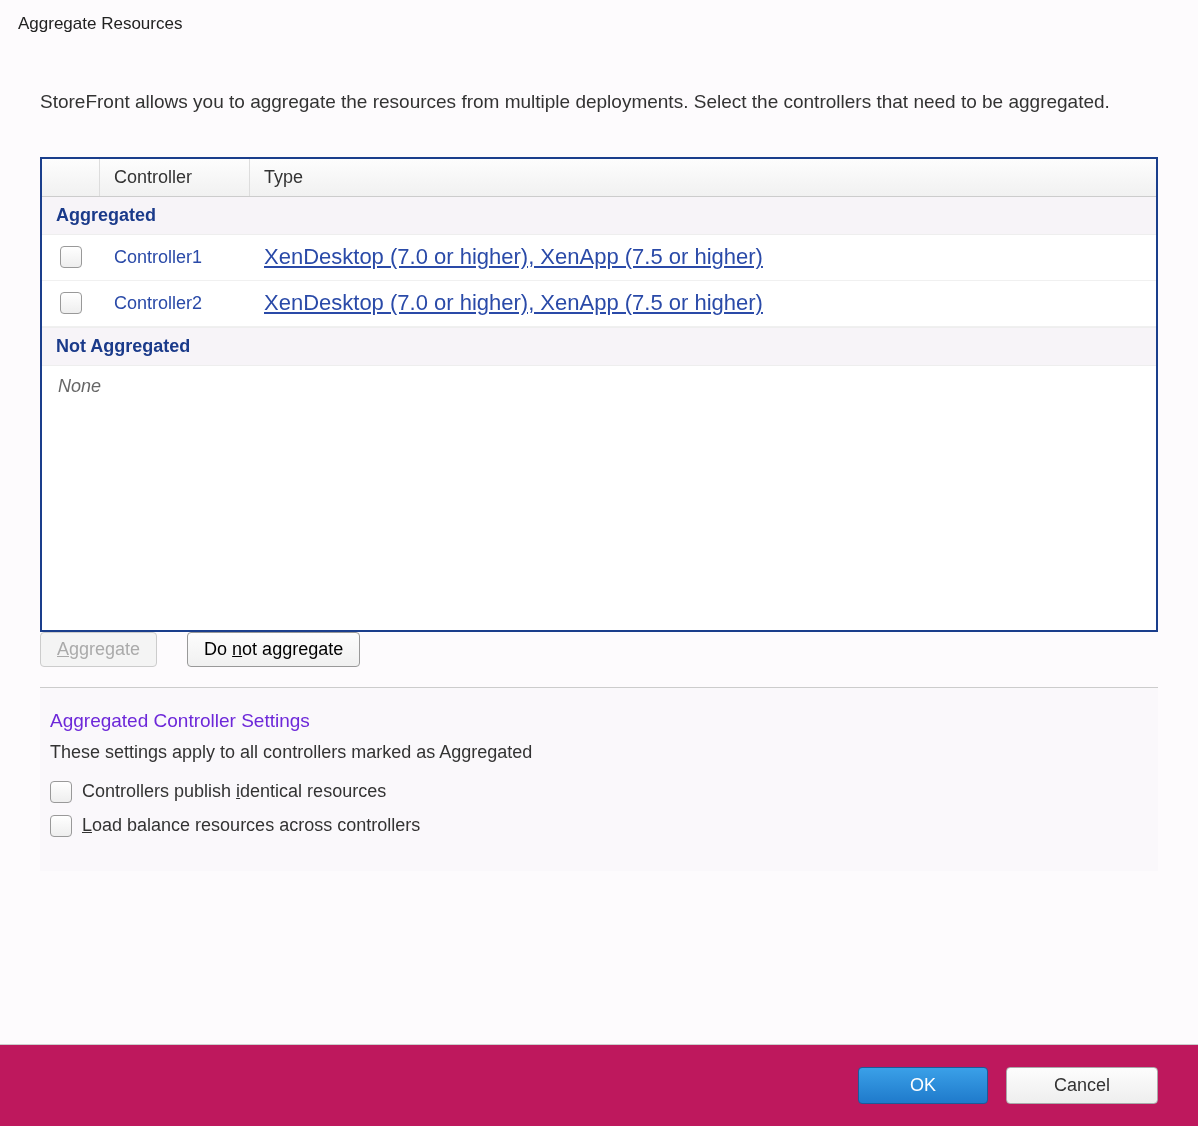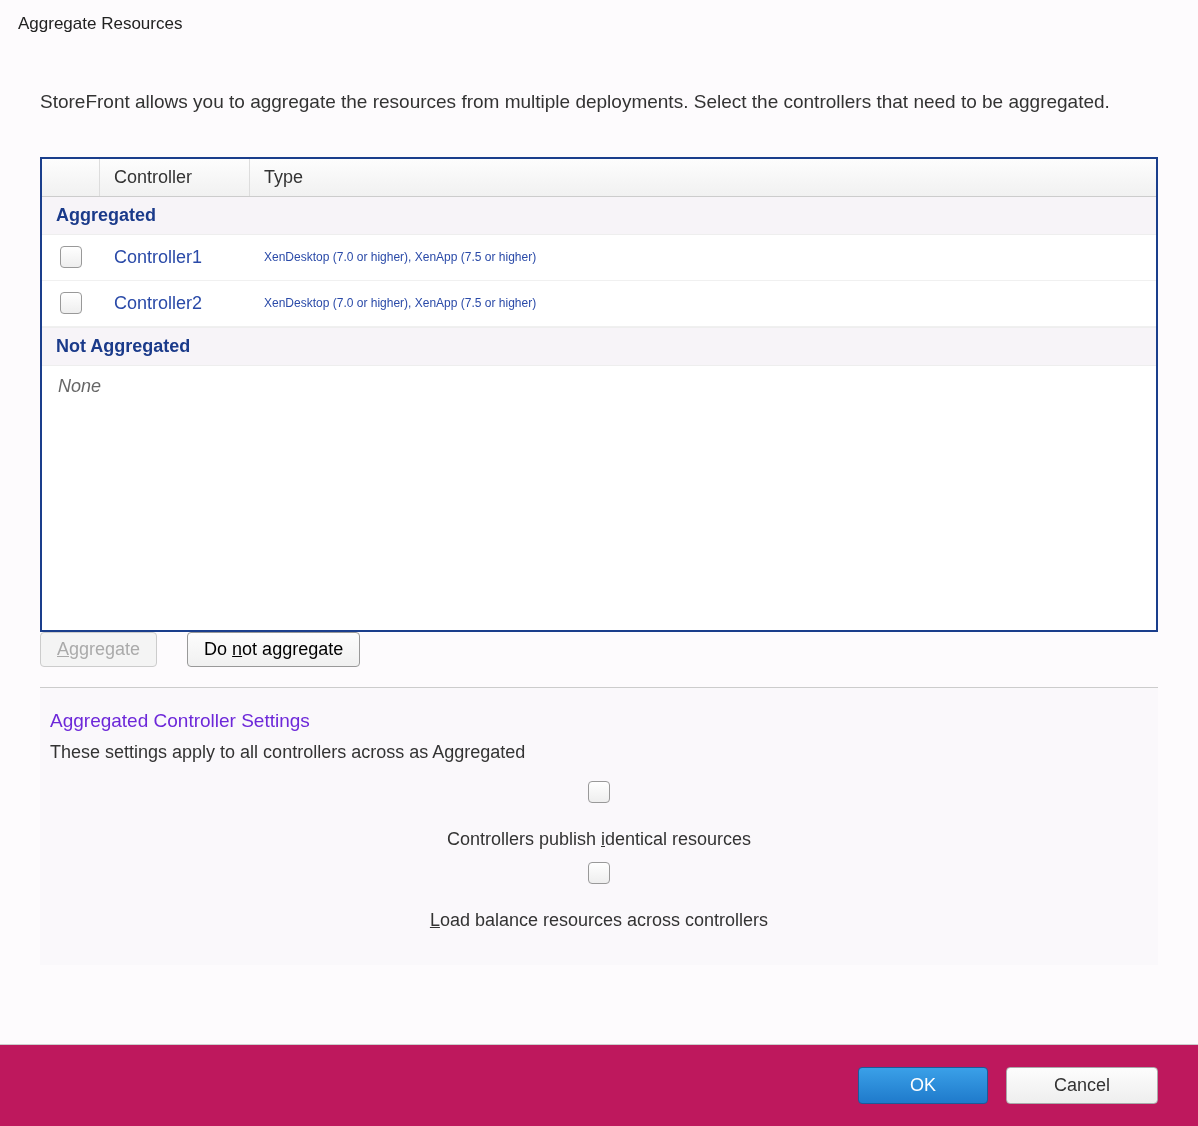--- a/index.html
+++ b/index.html
@@ -91,21 +91,22 @@
     .data-row .cell-controller {
       width: 150px;
       padding: 0 14px;
       color: #2a4aa8;
       font-size: 18px;
     }
     .data-row .cell-type {
       flex: 1;
       padding: 0 14px;
       color: #2a4aa8;
-      font-size: 12px;
+      font-size: 22px;
+      text-decoration: underline;
     }
     .none-row {
       padding: 10px 16px;
       color: #666;
       font-style: italic;
       font-size: 18px;
     }
     .checkbox-ctrl {
       width: 22px;
       height: 22px;
@@ -149,24 +150,23 @@
       margin-bottom: 10px;
     }
     .settings-desc {
       font-size: 18px;
       color: #333;
       margin-bottom: 18px;
     }
     .setting-row {
       display: flex;
       align-items: center;
-      gap: 26px;
+      gap: 10px;
       margin-bottom: 12px;
       font-size: 18px;
-      flex-direction: column;
     }
     .footer {
       position: absolute;
       bottom: 0;
       left: 0;
       right: 0;
       border-top: 1px solid #ccc;
       padding: 22px 40px;
       display: flex;
       justify-content: flex-end;
@@ -235,21 +235,21 @@
     <div class="none-row">None</div>
   </div>
 
   <div class="action-buttons">
     <button class="btn" disabled=""><span></span><span class="underline-key">A</span><span>ggregate</span></button>
     <button class="btn"><span>Do </span><span class="underline-key">n</span><span>ot aggregate</span></button>
   </div>
 
   <div class="settings-section">
     <div class="settings-title">Aggregated Controller Settings</div>
-    <div class="settings-desc">These settings apply to all controllers across as Aggregated</div>
+    <div class="settings-desc">These settings apply to all controllers marked as Aggregated</div>
 
     <div class="setting-row">
       <span class="checkbox-ctrl"></span>
       <span><span>Controllers publish </span><span class="underline-key">i</span><span>dentical resources</span></span>
     </div>
 
     <div class="setting-row">
       <span class="checkbox-ctrl"></span>
       <span><span></span><span class="underline-key">L</span><span>oad balance resources across controllers</span></span>
     </div>

